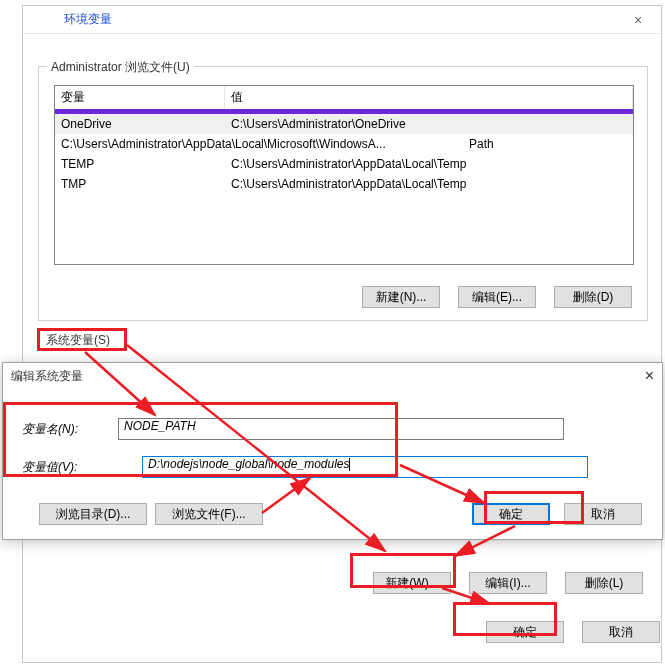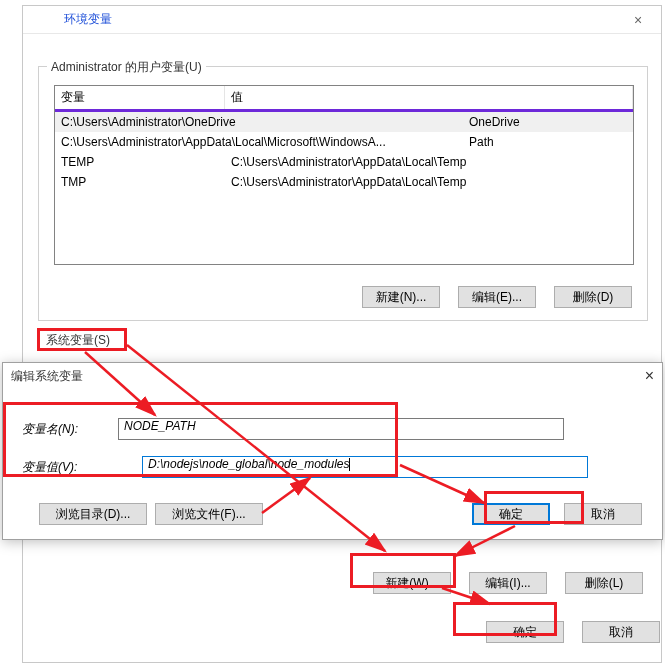--- a/index.html
+++ b/index.html
@@ -14,21 +14,21 @@
   .titlebar .close { width: 30px; text-align: center; color: #666; font-size: 14px; }
   
   .groupbox {
     position: absolute; border: 1px solid #d0d0d0; background: #fff;
   }
   .groupbox .legend {
     position: absolute; top: -8px; left: 8px; background: #fff; padding: 0 4px; color: #333;
   }
   .user-group { left: 15px; top: 60px; width: 610px; height: 255px; }
   .table { position: absolute; left: 15px; top: 18px; width: 580px; height: 180px; border: 1px solid #828282; background: #fff; }
-  .thead { display: flex; border-bottom: 3px solid #6d28d9; background: #fff; }
+  .thead { display: flex; border-bottom: 5px solid #6d28d9; background: #fff; }
   .th { padding: 3px 6px; border-right: 1px solid #e5e5e5; }
   .th.var { width: 170px; }
   .th.val { flex: 1; }
   .trow { display: flex; }
   .td { padding: 3px 6px; white-space: nowrap; overflow: hidden; text-overflow: ellipsis; }
   .td.var { width: 170px; }
   .td.val { flex: 1; }
   .trow.sel { background: #f0f0f0; }
   
   .btn {
@@ -81,29 +81,29 @@
 </head>
 <body>
 
 <div class="outer-dialog">
   <div class="titlebar">
     <span class="title">环境变量</span>
     <span class="close">×</span>
   </div>
 
   <div class="groupbox user-group">
-    <div class="legend">Administrator 的用户变量(U)</div>
+    <div class="legend">Administrator 浏览文件(U)</div>
     <div class="table">
       <div class="thead">
         <div class="th var">变量</div>
         <div class="th val">值</div>
       </div>
       <div class="trow sel">
+        <div class="td var">OneDrive</div>
         <div class="td val">C:\Users\Administrator\OneDrive</div>
-        <div class="td var">OneDrive</div>
       </div>
       <div class="trow">
         <div class="td val">C:\Users\Administrator\AppData\Local\Microsoft\WindowsA...</div>
         <div class="td var">Path</div>
       </div>
       <div class="trow">
         <div class="td var">TEMP</div>
         <div class="td val">C:\Users\Administrator\AppData\Local\Temp</div>
       </div>
       <div class="trow">

